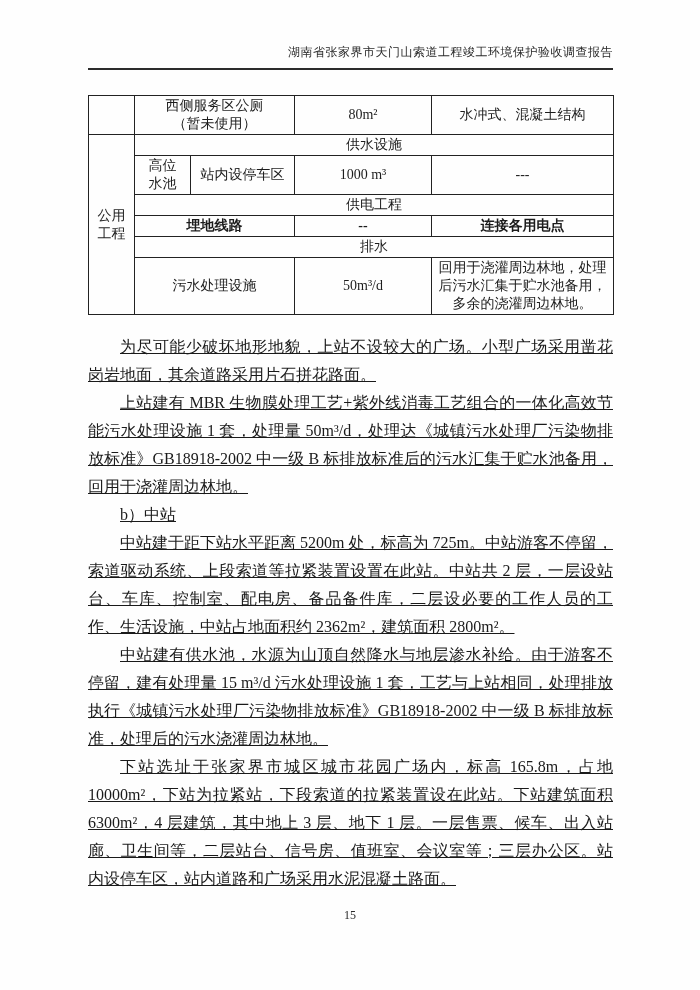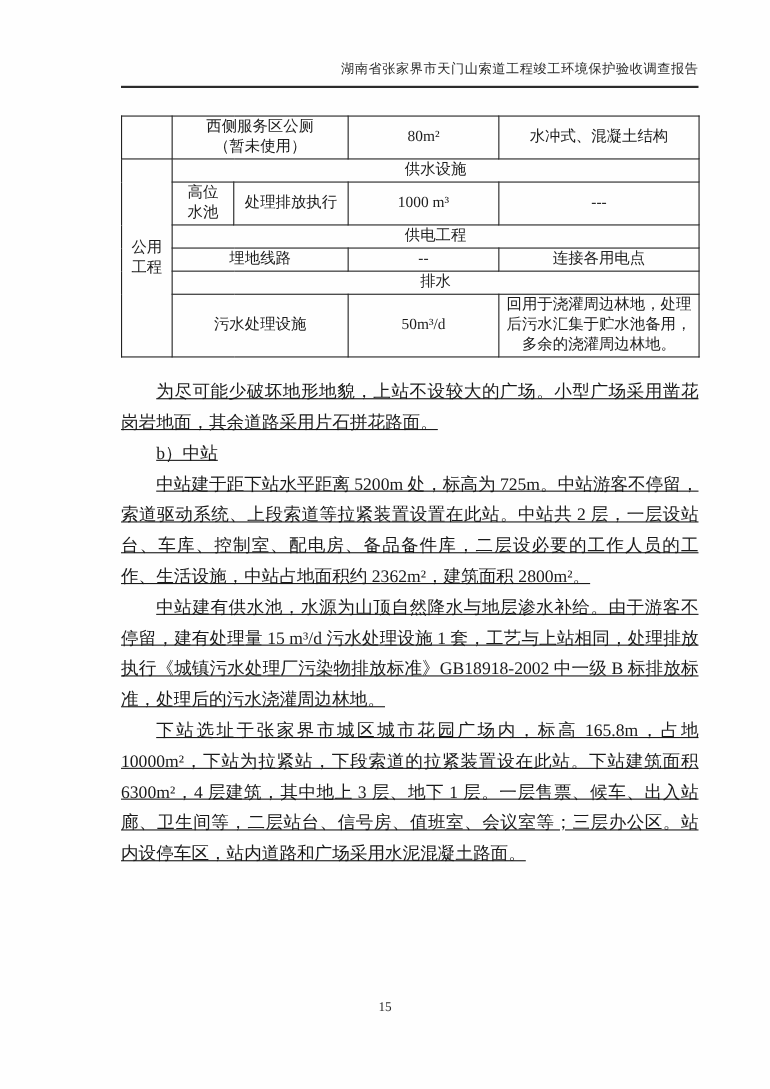--- a/index.html
+++ b/index.html
@@ -12,23 +12,22 @@
     position: relative;
     width: 700px;
     height: 990px;
     background: #fefefe;
     color: #1c1c1c;
     overflow: hidden;
   }
   .content {
     position: absolute;
     left: 88px;
-    top: 54px;
+    top: 44px;
     width: 525px;
-    margin-left: 22px;
   }
   
   .doc-header {
     text-align: right;
     font-size: 12px;
     letter-spacing: 0.5px;
     color: #2a2a2a;
     padding-bottom: 7px;
     border-bottom: 2px solid #2c2c2c;
   }
@@ -50,21 +49,21 @@
   }
   td.section-cell {
     text-align: left;
     font-weight: normal;
     padding-left: 6px;
   }
   .prewrap { white-space: pre-line; }
   tr.row-tall  td { height: 37px; }
   tr.row-sect  td { height: 20px; }
   tr.row-pool  td { height: 36px; }
-  tr.row-line  td { height: 21px; }
+  tr.row-line  td { height: 21px; font-weight: bold; }
   tr.row-sewage td { height: 56px; }
   
   .body-text { margin-top: 18px; }
   .body-text p {
     margin: 0;
     font-size: 16px;
     line-height: 28px;
     text-indent: 2em;
     text-align: justify;
     text-justify: inter-character;
@@ -109,21 +108,21 @@
           <td>水冲式、混凝土结构</td>
         </tr>
         <tr class="row-sect">
           <td rowspan="6" class="prewrap">公用
 工程</td>
           <td colspan="4" class="section-cell">供水设施</td>
         </tr>
         <tr class="row-pool">
           <td class="prewrap">高位
 水池</td>
-          <td>处理排放执行</td>
+          <td>站内设停车区</td>
           <td>1000 m³</td>
           <td>---</td>
         </tr>
         <tr class="row-sect">
           <td colspan="4" class="section-cell">供电工程</td>
         </tr>
         <tr class="row-line">
           <td colspan="2">埋地线路</td>
           <td>--</td>
           <td>连接各用电点</td>
@@ -134,20 +133,21 @@
         <tr class="row-sewage">
           <td colspan="2">污水处理设施</td>
           <td>50m³/d</td>
           <td>回用于浇灌周边林地，处理后污水汇集于贮水池备用，多余的浇灌周边林地。</td>
         </tr>
       </tbody>
     </table>
 
     <div class="body-text">
       <p>为尽可能少破坏地形地貌，上站不设较大的广场。小型广场采用凿花岗岩地面，其余道路采用片石拼花路面。</p>
+      <p>上站建有 MBR 生物膜处理工艺+紫外线消毒工艺组合的一体化高效节能污水处理设施 1 套，处理量 50m³/d，处理达《城镇污水处理厂污染物排放标准》GB18918-2002 中一级 B 标排放标准后的污水汇集于贮水池备用，回用于浇灌周边林地。</p>
       <p>b）中站</p>
       <p>中站建于距下站水平距离 5200m 处，标高为 725m。中站游客不停留，索道驱动系统、上段索道等拉紧装置设置在此站。中站共 2 层，一层设站台、车库、控制室、配电房、备品备件库，二层设必要的工作人员的工作、生活设施，中站占地面积约 2362m²，建筑面积 2800m²。</p>
       <p>中站建有供水池，水源为山顶自然降水与地层渗水补给。由于游客不停留，建有处理量 15 m³/d 污水处理设施 1 套，工艺与上站相同，处理排放执行《城镇污水处理厂污染物排放标准》GB18918-2002 中一级 B 标排放标准，处理后的污水浇灌周边林地。</p>
       <p>下站选址于张家界市城区城市花园广场内，标高 165.8m，占地 10000m²，下站为拉紧站，下段索道的拉紧装置设在此站。下站建筑面积 6300m²，4 层建筑，其中地上 3 层、地下 1 层。一层售票、候车、出入站廊、卫生间等，二层站台、信号房、值班室、会议室等；三层办公区。站内设停车区，站内道路和广场采用水泥混凝土路面。</p>
     </div>
 
   </div>
 
   <div class="page-footer">
     <span>15</span>

